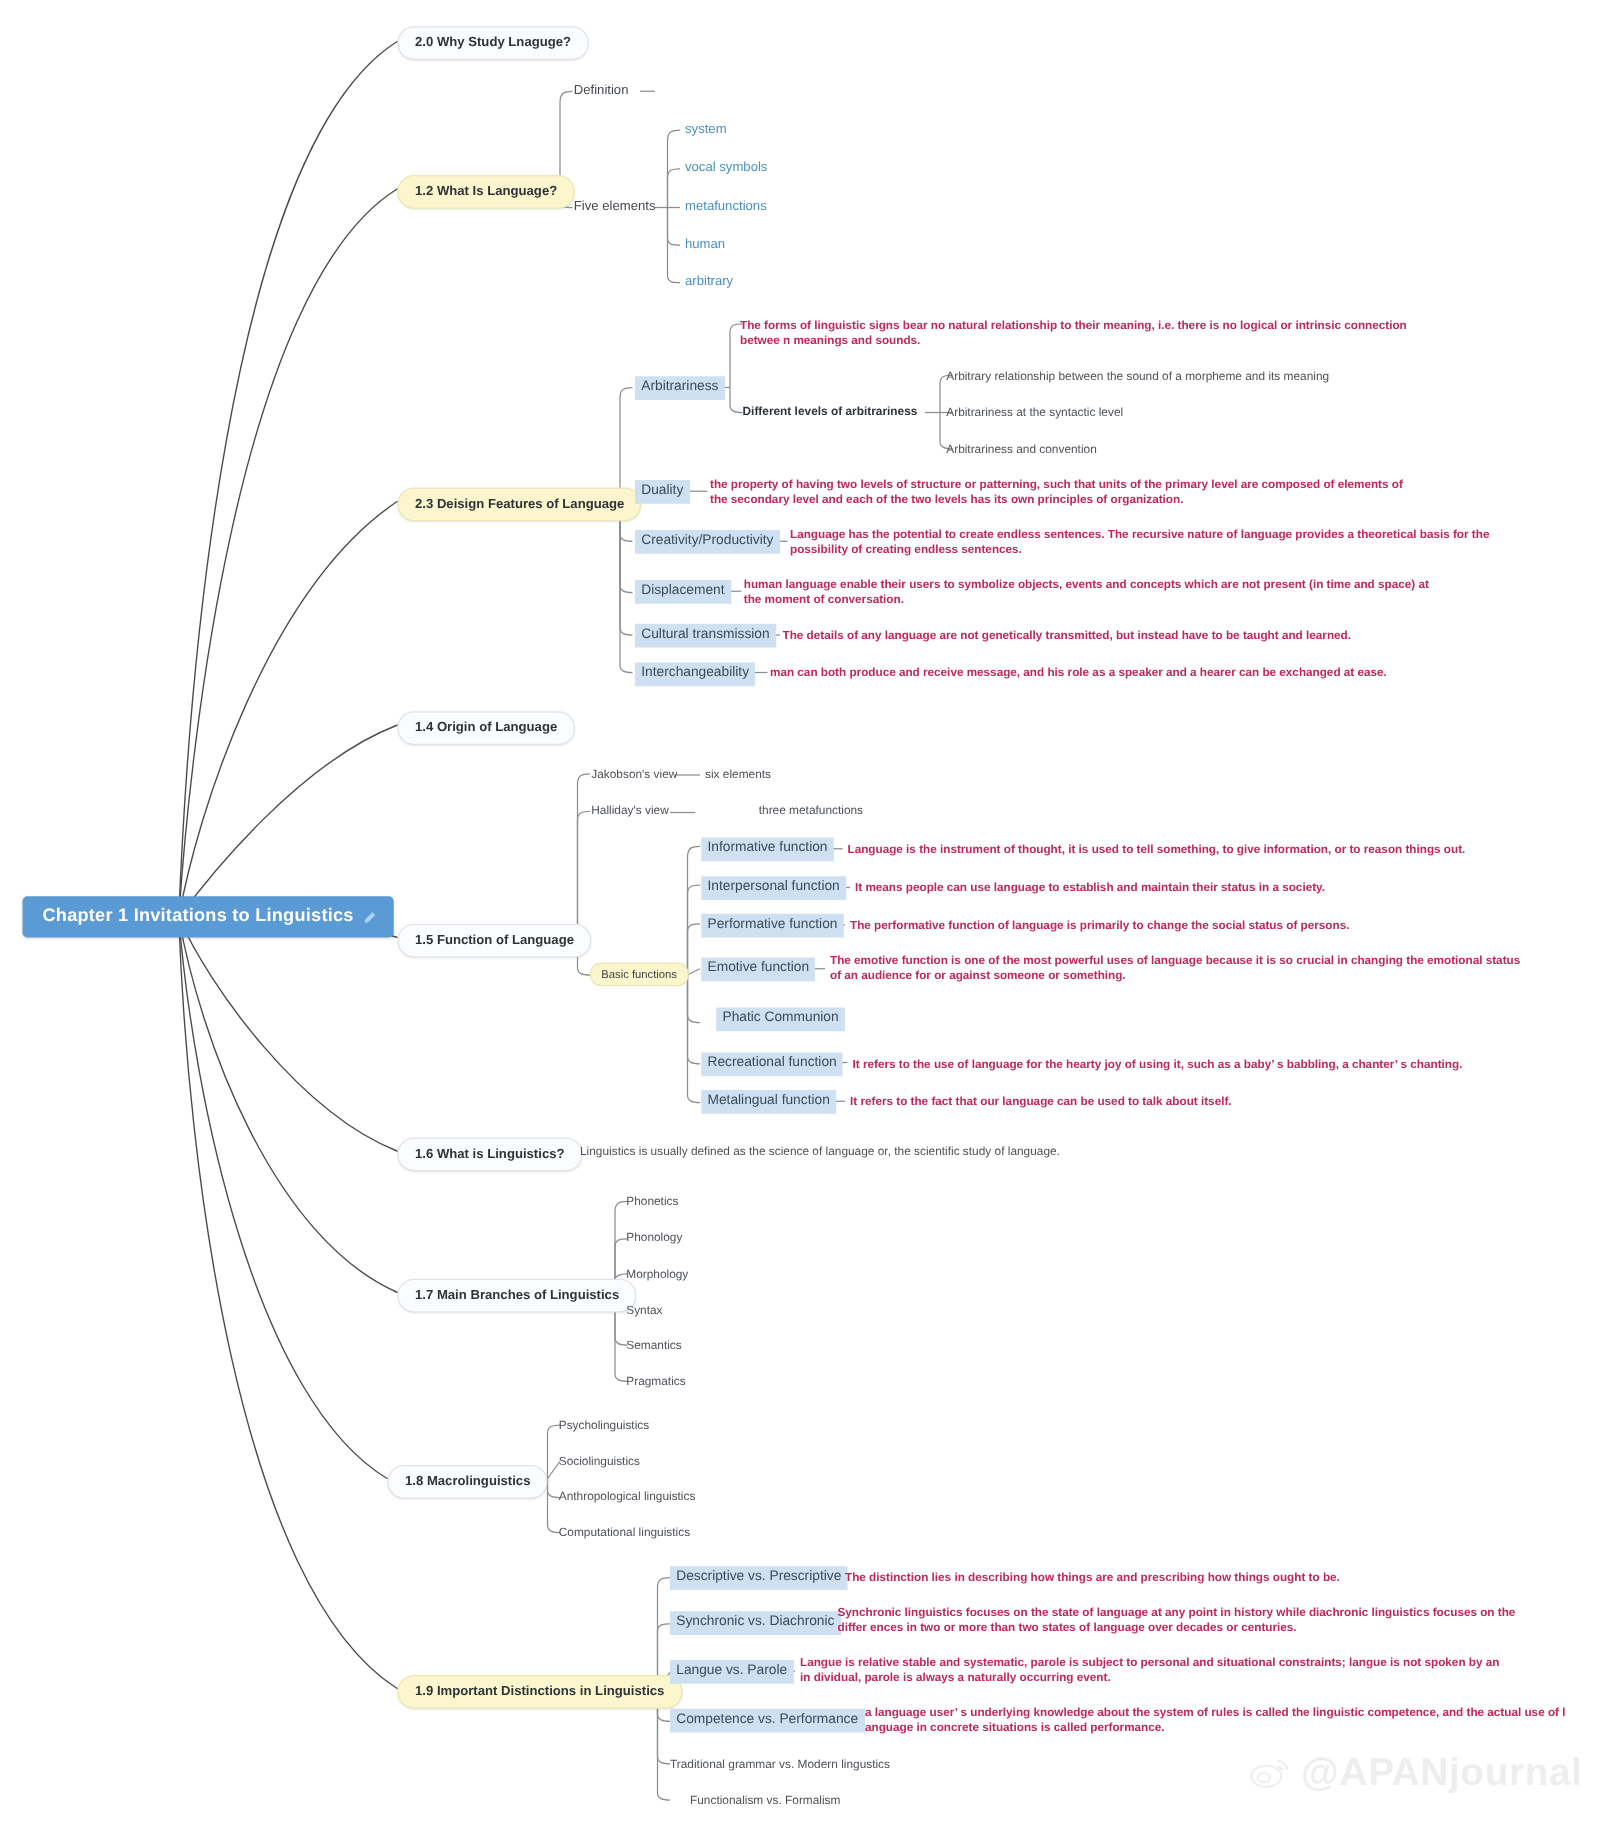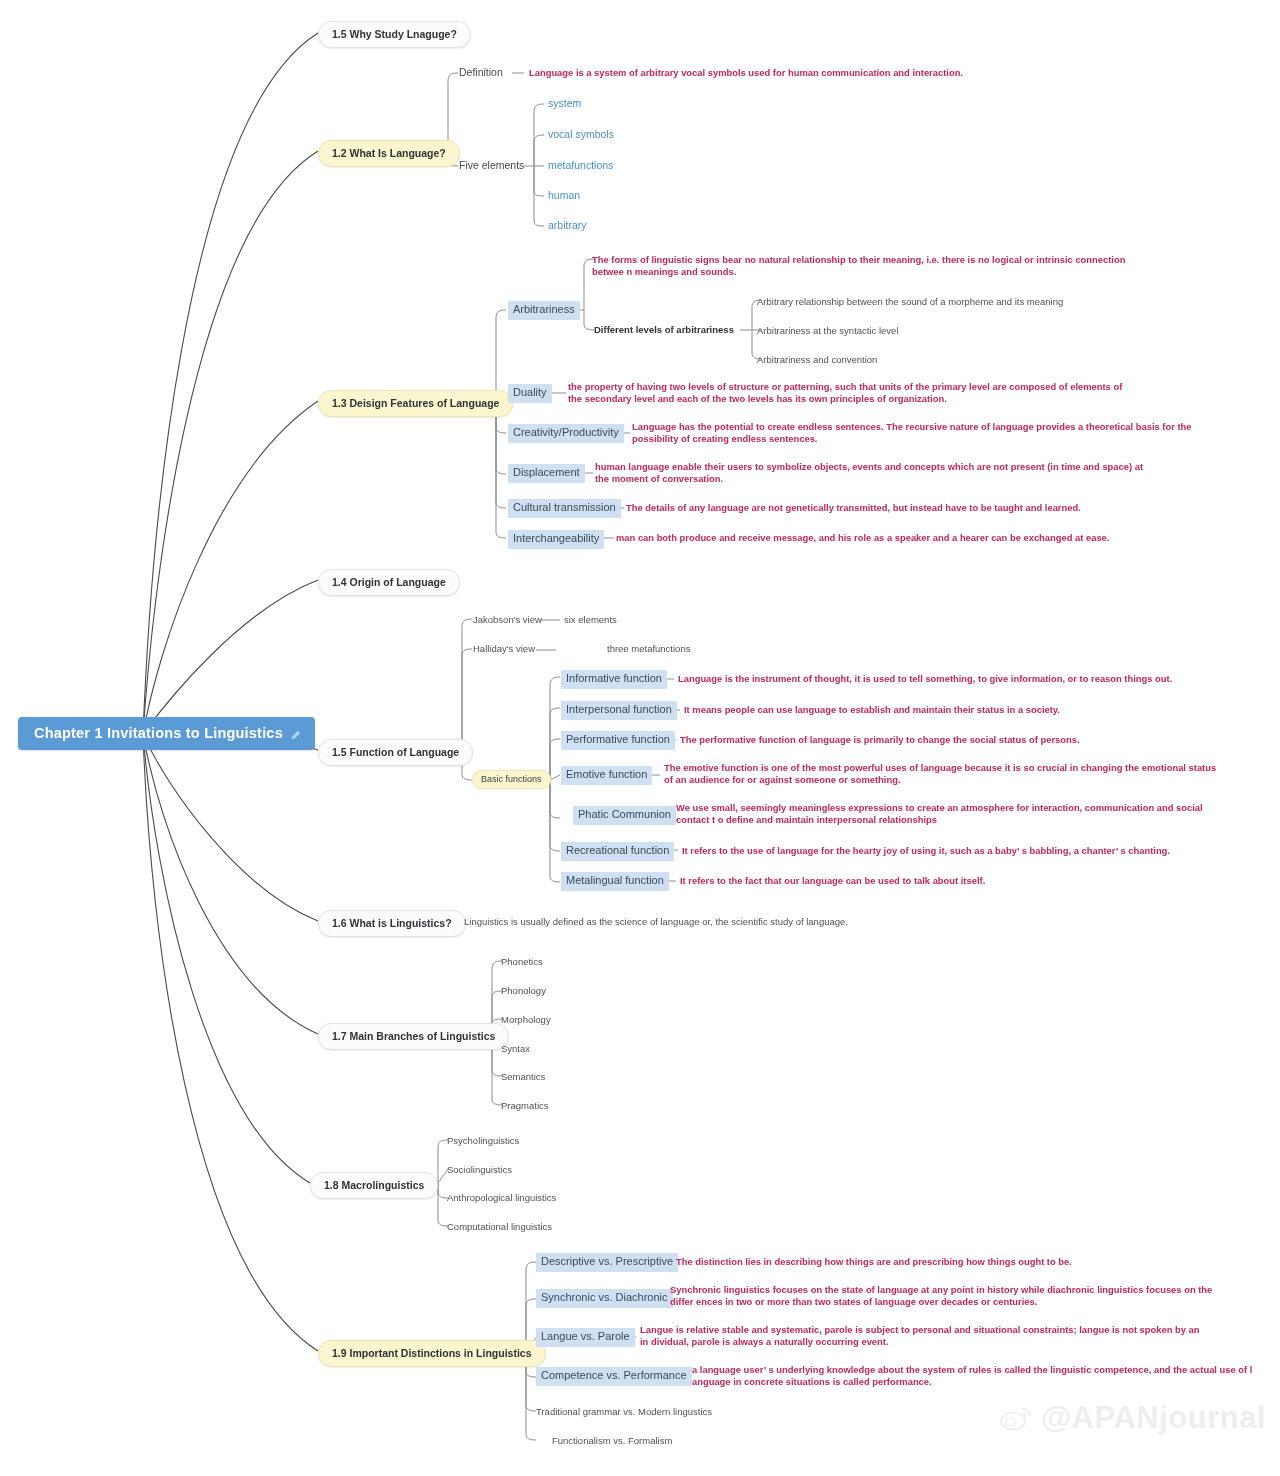--- a/index.html
+++ b/index.html
@@ -200,43 +200,40 @@
   <div class="node root">
     <span>Chapter 1 Invitations to Linguistics</span>
     <span class="pencil">
       <svg viewBox="0 0 16 16" width="11" height="11">
           <path d="M11.5 1.5l3 3-8 8-3.6.6.6-3.6z" fill="#bfe0ff" stroke="#9fd0ff" stroke-width="1"></path>
         </svg>
     </span>
   </div>
 
   <div class="node pill" style="left:318px; top:21px;">
-    <span>1.5 Why Study Lnaguge?</span>
+    <span>2.0 Why Study Lnaguge?</span>
   </div>
 
   <div class="node pill yellow" style="left:318px; top:140px;">
     <span>1.2 What Is Language?</span>
   </div>
   <div class="node plain mid" style="left:459px; top:66px;text-align:center;">
     <span>Definition</span>
-  </div>
-  <div class="node red" style="left:529px; top:67px; width:640px;">
-    <span>Language is a system of arbitrary vocal symbols used for human communication and interaction.</span>
   </div>
   <div class="node plain mid" style="left:459px; top:159px;">
     <span>Five elements</span>
   </div>
   <div class="node plain mid" style="left:548px; top:97px; color:#4a8fc0;"><span>system</span></div>
   <div class="node plain mid" style="left:548px; top:128px; color:#4a8fc0;"><span>vocal symbols</span></div>
   <div class="node plain mid" style="left:548px; top:159px; color:#4a8fc0;"><span>metafunctions</span></div>
   <div class="node plain mid" style="left:548px; top:189px; color:#4a8fc0;"><span>human</span></div>
   <div class="node plain mid" style="left:548px; top:219px; color:#4a8fc0;"><span>arbitrary</span></div>
 
   <div class="node pill yellow" style="left:318px; top:390px;">
-    <span>1.3 Deisign Features of Language</span>
+    <span>2.3 Deisign Features of Language</span>
   </div>
 
   <div class="node hl" style="left:508px; top:301px;"><span>Arbitrariness</span></div>
   <div class="node red" style="left:592px; top:254px; width:560px;"><span>The forms of linguistic signs bear no natural relationship to their meaning, i.e. there is no logical or intrinsic connection betwee n meanings and sounds.</span></div>
   <div class="node plain b" style="left:594px; top:324px;"><span>Different levels of arbitrariness</span></div>
   <div class="node plain" style="left:757px; top:296px;"><span>Arbitrary relationship between the sound of a morpheme and its meaning</span></div>
   <div class="node plain" style="left:757px; top:325px;"><span>Arbitrariness at the syntactic level</span></div>
   <div class="node plain" style="left:757px; top:354px;"><span>Arbitrariness and convention</span></div>
 
   <div class="node hl" style="left:508px; top:384px;"><span>Duality</span></div>
@@ -274,21 +271,20 @@
   <div class="node hl" style="left:561px; top:701px;"><span>Interpersonal function</span></div>
   <div class="node red" style="left:684px; top:704px; width:560px;"><span>It means people can use language to establish and maintain their status in a society.</span></div>
 
   <div class="node hl" style="left:561px; top:731px;"><span>Performative function</span></div>
   <div class="node red" style="left:680px; top:734px; width:560px;"><span>The performative function of language is primarily to change the social status of persons.</span></div>
 
   <div class="node hl" style="left:561px; top:766px;"><span>Emotive function</span></div>
   <div class="node red" style="left:664px; top:762px; width:560px;"><span>The emotive function is one of the most powerful uses of language because it is so crucial in changing the emotional status of an audience for or against someone or something.</span></div>
 
   <div class="node hl" style="left:561px; top:806px;margin-left:12px;"><span>Phatic Communion</span></div>
-  <div class="node red" style="left:676px; top:802px; width:560px;"><span>We use small, seemingly meaningless expressions to create an atmosphere for interaction, communication and social contact t o define and maintain interpersonal relationships</span></div>
 
   <div class="node hl" style="left:561px; top:842px;"><span>Recreational function</span></div>
   <div class="node red" style="left:682px; top:845px; width:560px;"><span>It refers to the use of language for the hearty joy of using it, such as a baby’ s babbling, a chanter’ s chanting.</span></div>
 
   <div class="node hl" style="left:561px; top:872px;"><span>Metalingual function</span></div>
   <div class="node red" style="left:680px; top:875px; width:560px;"><span>It refers to the fact that our language can be used to talk about itself.</span></div>
 
   <div class="node pill" style="left:318px; top:910px;">
     <span>1.6 What is Linguistics?</span>
   </div>

